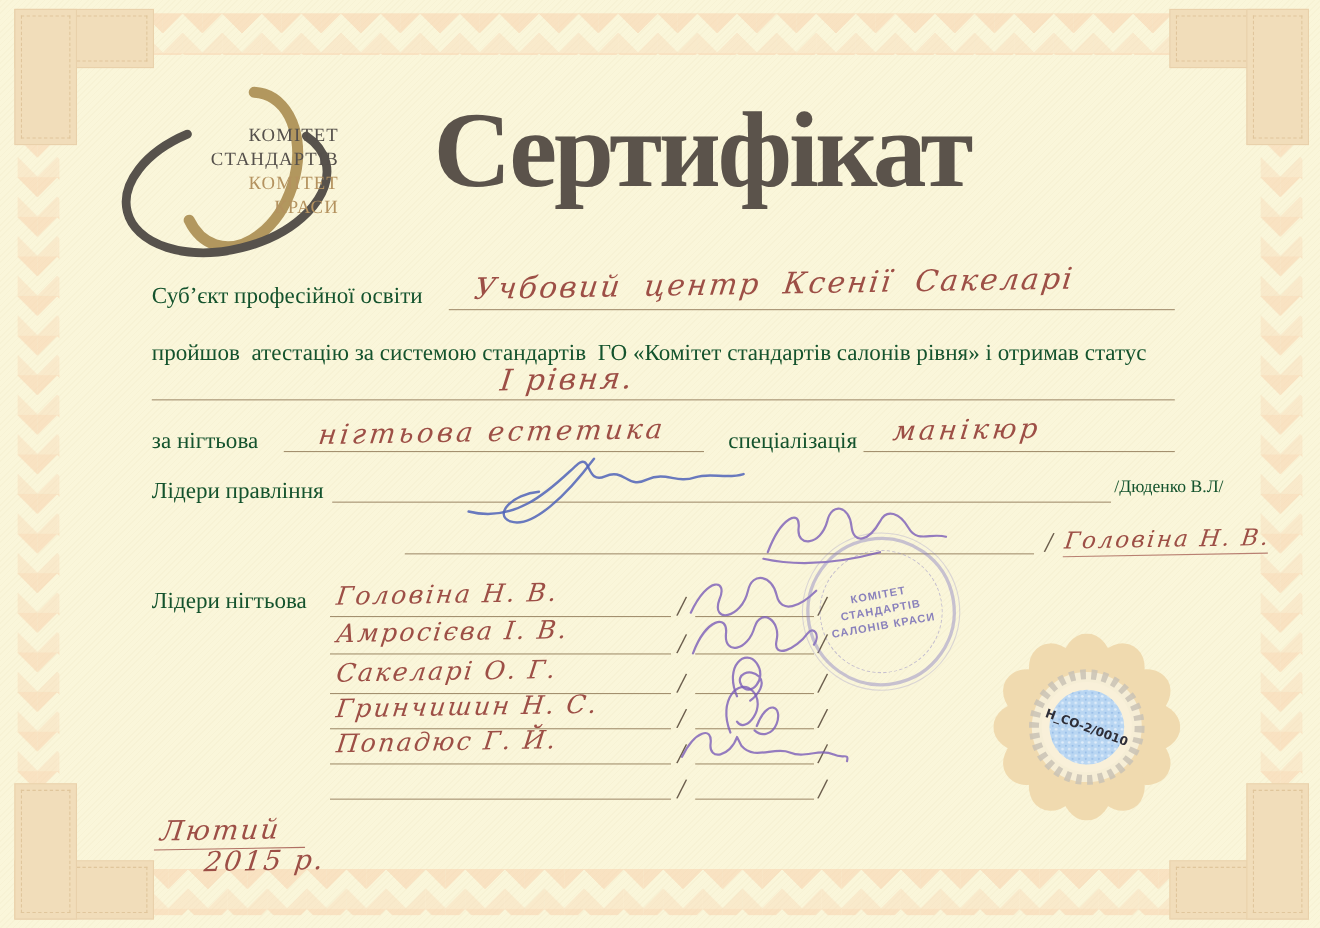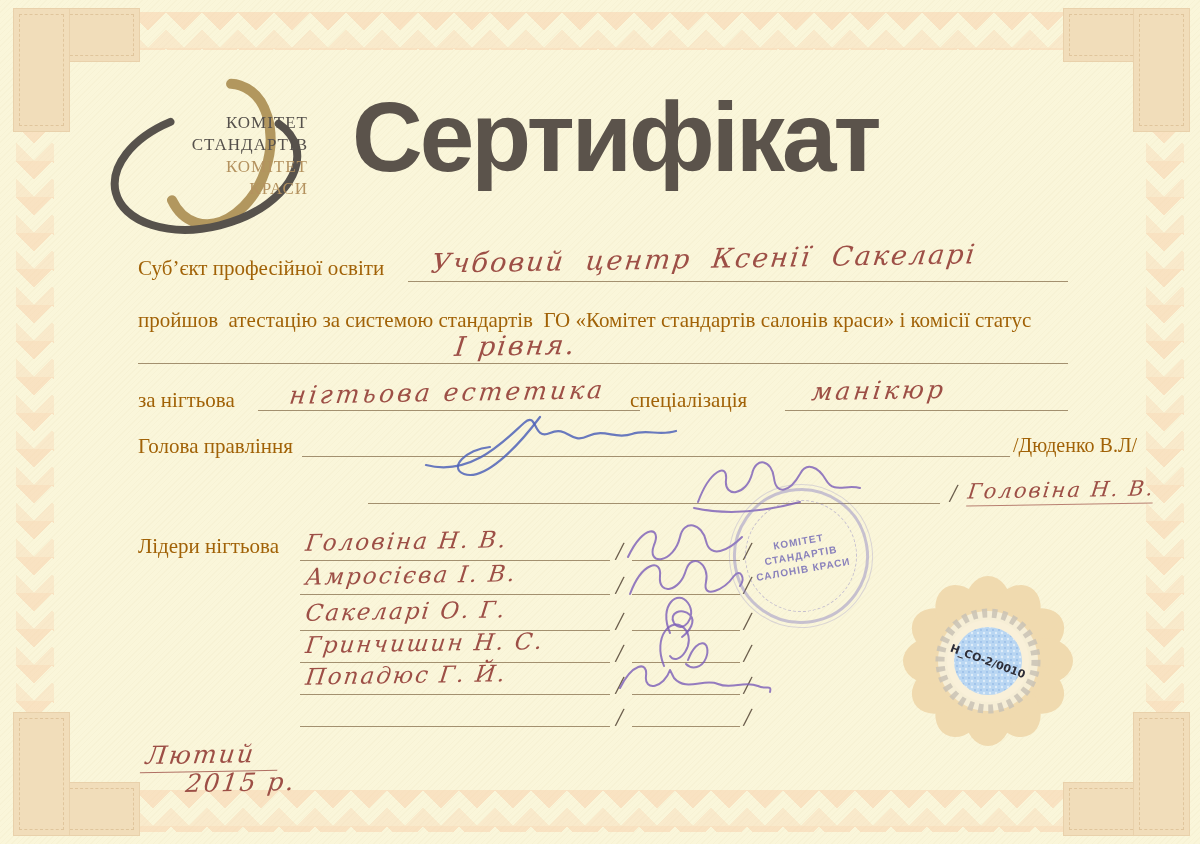--- a/index.html
+++ b/index.html
@@ -28,26 +28,26 @@
     outline:1px dashed rgba(205,170,120,.45); outline-offset:-7px;
     box-shadow: inset 0 0 0 1px rgba(222,192,150,.4); }
 
   
   .logo-swoosh { position:absolute; left:98px; top:70px; }
   .logo-text { position:absolute; left:190px; top:112px; width:118px; text-align:right;
     font-family:"Liberation Serif", serif; font-size:17px; line-height:22px; letter-spacing:1px; color:#55504b; }
   .logo-text .gold { color:#b4925f; }
 
   
-  .title { position:absolute; left:352px; top:62px; width:530px; text-align:left;
-    font-family:Liberation Sans, sans-serif; font-weight:700; font-size:98px; line-height:150px;
+  .title { position:absolute; left:352px; top:62px; width:530px; text-align:right;
+    font-family:Liberation Serif, serif; font-weight:700; font-size:98px; line-height:150px;
     color:#5b534b; letter-spacing:-3px; }
 
   
-  .lbl { position:absolute; font-size:21px; color:#a16207; }
+  .lbl { position:absolute; font-size:21px; color:#14532d; }
   .uline { position:absolute; border-bottom:1px solid #a3906f; height:1px; }
 
   
   .hw { position:absolute; font-family:"DejaVu Serif", serif; font-style:italic;
     color:#9d4f46; transform:skewX(-8deg) rotate(-1deg); white-space:nowrap; }
   .slash { position:absolute; font-size:27px; color:#6b5d4c; transform:rotate(8deg); }
 
   
   .sig { position:absolute; }
   .sig path { fill:none; stroke-linecap:round; stroke-linejoin:round; }
@@ -100,35 +100,35 @@
     <div class="gold">КОМІТЕТ</div>
     <div class="gold">КРАСИ</div>
   </div>
 
   <div class="title">Сертифікат</div>
 
   <div class="lbl" style="left:138px;top:256px">Суб’єкт професійної освіти</div>
   <div class="uline" style="left:408px;top:281px;width:660px"></div>
   <div class="hw" style="left:432px;top:243px;font-size:27px;letter-spacing:2px;word-spacing:10px">Учбовий  центр  Ксенії  Сакеларі</div>
 
-  <div class="lbl" style="left:138px;top:308px;white-space:pre">пройшов  атестацію за системою стандартів  ГО «Комітет стандартів салонів краси» і комісії статус</div>
+  <div class="lbl" style="left:138px;top:308px;white-space:pre">пройшов  атестацію за системою стандартів  ГО «Комітет стандартів салонів рівня» і отримав статус</div>
 
   <div class="uline" style="left:138px;top:363px;width:930px"></div>
   <div class="hw" style="left:455px;top:330px;font-size:27px;letter-spacing:2px">І рівня.</div>
 
   <div class="lbl" style="left:138px;top:388px">за нігтьова</div>
   <div class="uline" style="left:258px;top:410px;width:382px"></div>
   <div class="hw" style="left:290px;top:378px;font-size:25px;letter-spacing:3px">нігтьова естетика</div>
-  <div class="lbl" style="left:630px;top:388px">спеціалізація</div>
+  <div class="lbl" style="left:662px;top:388px">спеціалізація</div>
   <div class="uline" style="left:785px;top:410px;width:283px"></div>
   <div class="hw" style="left:812px;top:376px;font-size:25px;letter-spacing:3px">манікюр</div>
 
-  <div class="lbl" style="left:138px;top:434px">Голова правління</div>
+  <div class="lbl" style="left:138px;top:434px">Лідери правління</div>
   <div class="uline" style="left:302px;top:456px;width:708px"></div>
-  <div class="lbl" style="left:1013px;top:434px;font-size:20px">/Дюденко В.Л/</div>
+  <div class="lbl" style="left:1013px;top:434px;font-size:16px">/Дюденко В.Л/</div>
   <svg class="sig sig-blue" style="left:420px;top:405px" width="290" height="78" viewBox="0 0 290 78">
     <path d="M6,60 C52,72 86,34 104,18 C118,5 112,36 130,28 C148,20 150,40 168,31 C186,23 194,35 212,29 C226,24 240,31 256,26"></path>
     <path d="M120,12 C96,44 64,76 44,69 C28,63 46,44 70,42"></path>
   </svg>
 
   <div class="uline" style="left:368px;top:503px;width:572px"></div>
   <span class="slash" style="left:950px;top:478px">/</span>
   <div class="hw" style="left:968px;top:478px;font-size:21px;letter-spacing:2px;border-bottom:1px solid rgba(157,79,70,.7);padding-bottom:2px">Головіна Н. В.</div>
   <svg class="sig sig-purple" style="left:690px;top:450px" width="190" height="70" viewBox="0 0 190 70">
     <path d="M8,52 C20,20 38,12 36,30 C34,48 56,46 62,24 C66,6 82,10 84,28 C86,46 100,42 110,24 C116,12 128,16 136,30 C144,44 156,34 170,38"></path>

